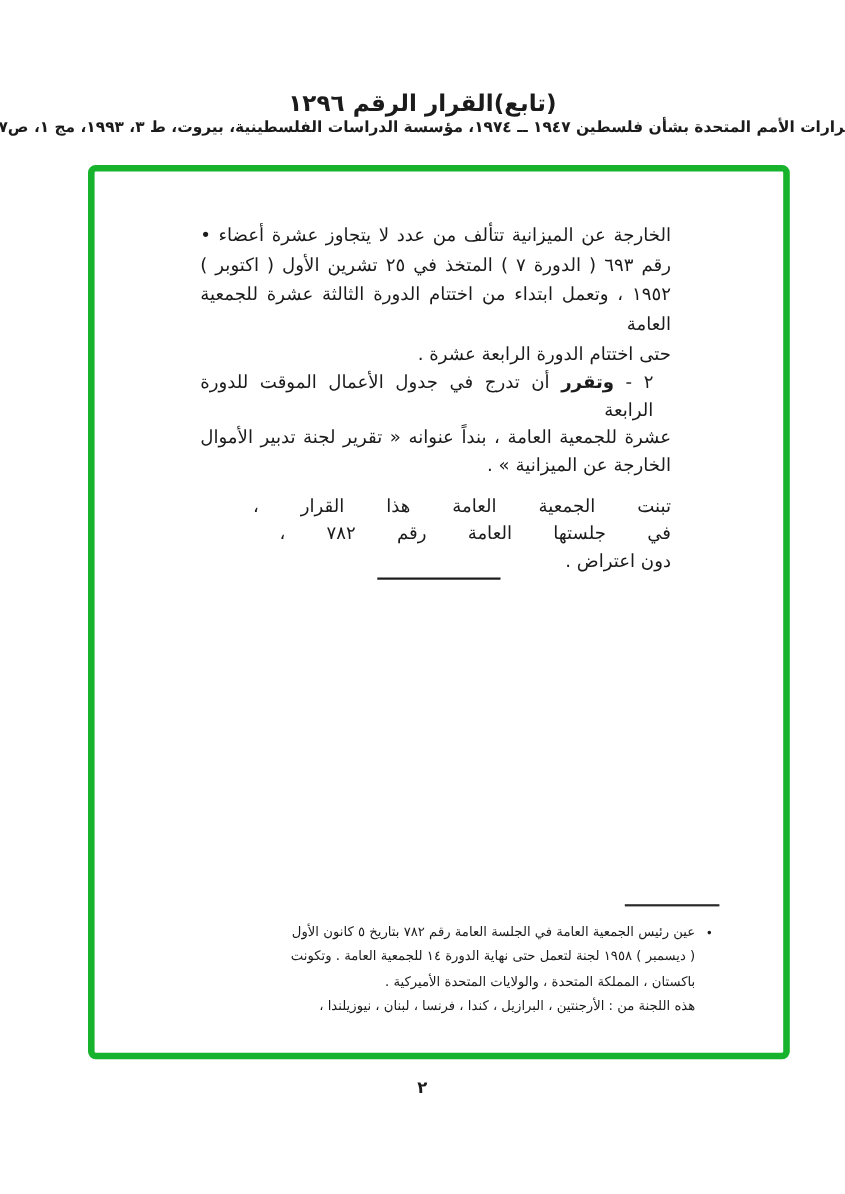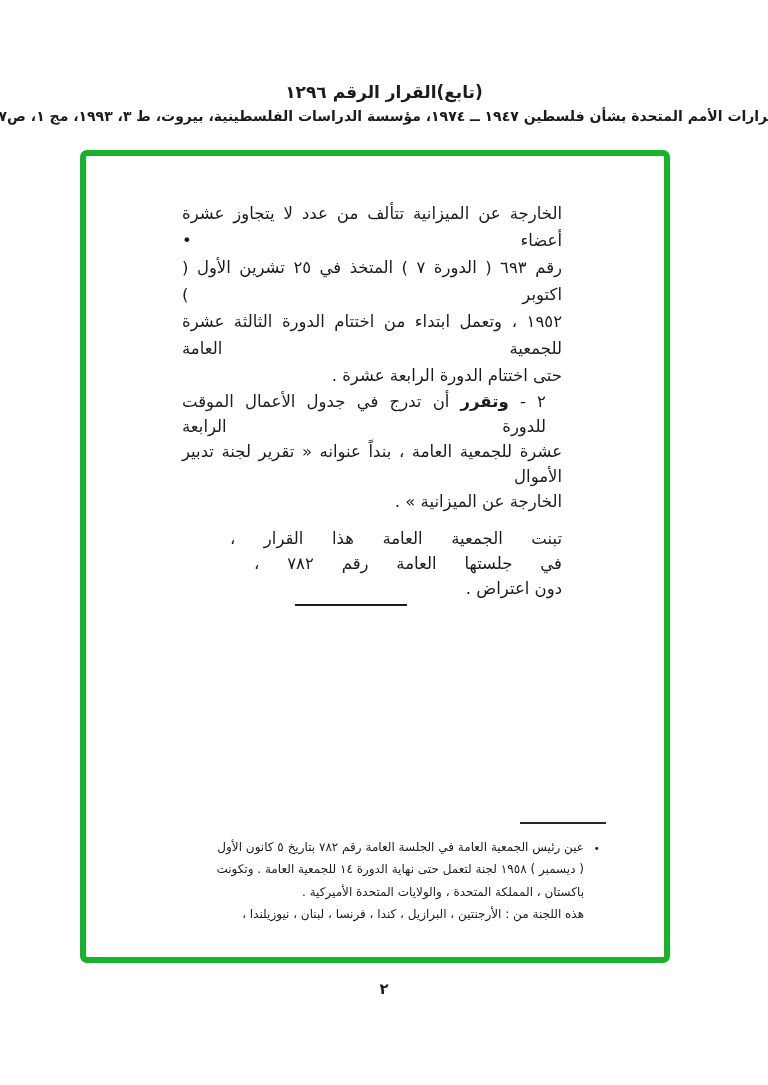--- a/index.html
+++ b/index.html
@@ -2,28 +2,28 @@
 <html lang="ar"><head>
 <meta charset="utf-8">
 <style>
   html,body{margin:0;padding:0;}
   body{
     width:768px;height:1085px;position:relative;background:#ffffff;
     font-family:"DejaVu Sans",sans-serif;color:#1b1b1b;overflow:hidden;
   }
   .page-title{
     position:absolute;top:82px;left:0;width:768px;text-align:center;
-    font-size:17px;font-weight:bold;direction:rtl;letter-spacing:0;
+    font-size:21px;font-weight:bold;direction:rtl;letter-spacing:0;
   }
   .source-line{
     position:absolute;top:108px;left:16px;width:768px;text-align:center;
     font-size:14px;font-weight:bold;direction:rtl;white-space:nowrap;
   }
   .doc-frame{
-    position:absolute;left:80px;top:150px;width:590px;height:813px;
+    position:absolute;left:80px;top:150px;width:638px;height:813px;
     box-sizing:border-box;border-radius:7px;background:#fff;
   }
   .body-text{
     position:absolute;top:44px;left:96px;right:102px;
     direction:rtl;font-size:16.5px;line-height:27px;
   }
   .jline{text-align:justify;text-align-last:justify;}
   .rline{text-align:right;}
   .para2 .bline,.closing .bline{line-height:25px;}
   .indent1{padding-right:16px;}

